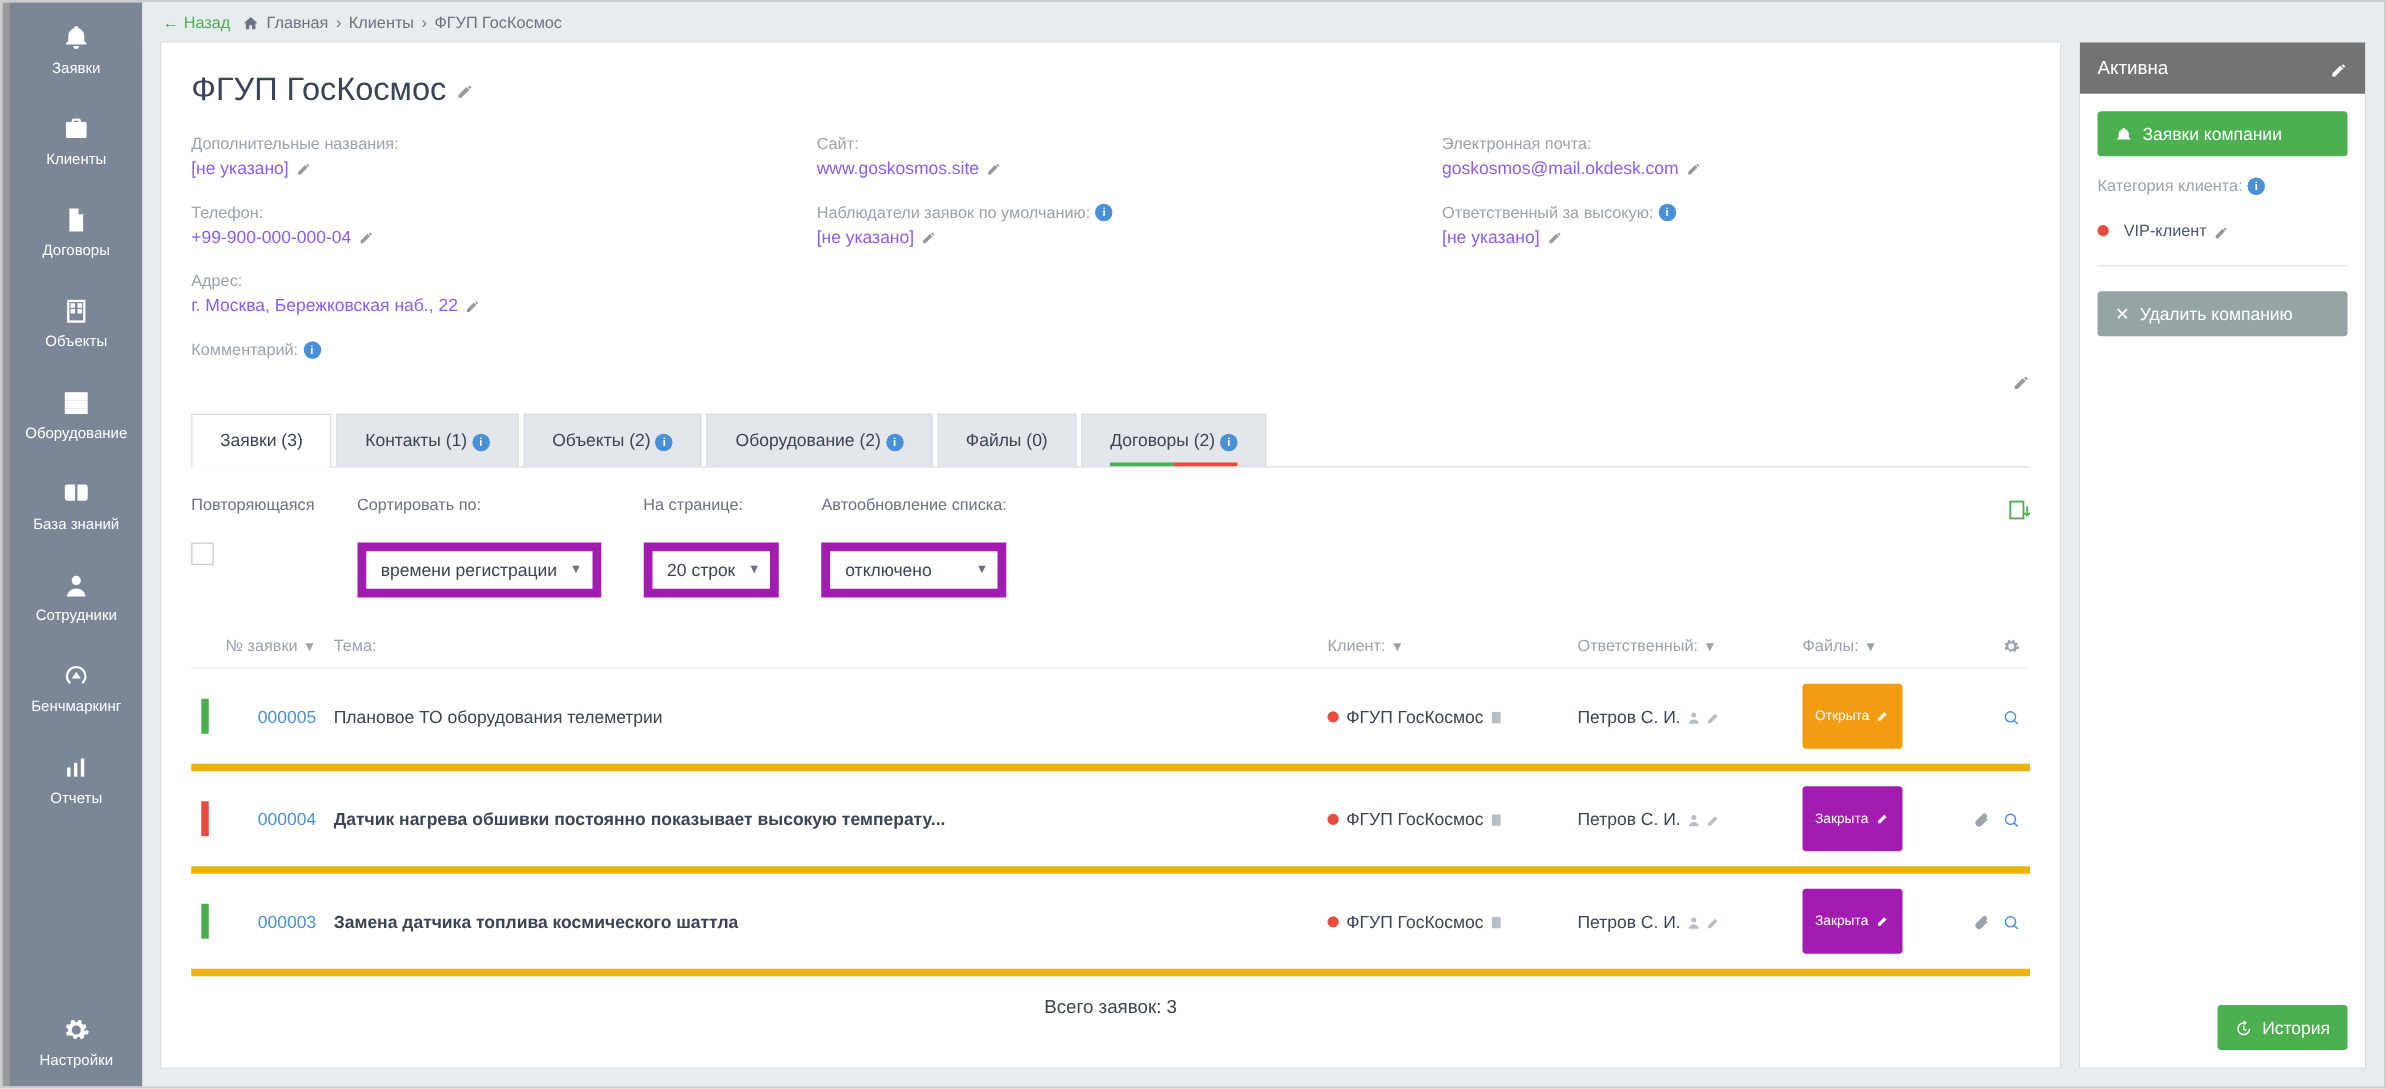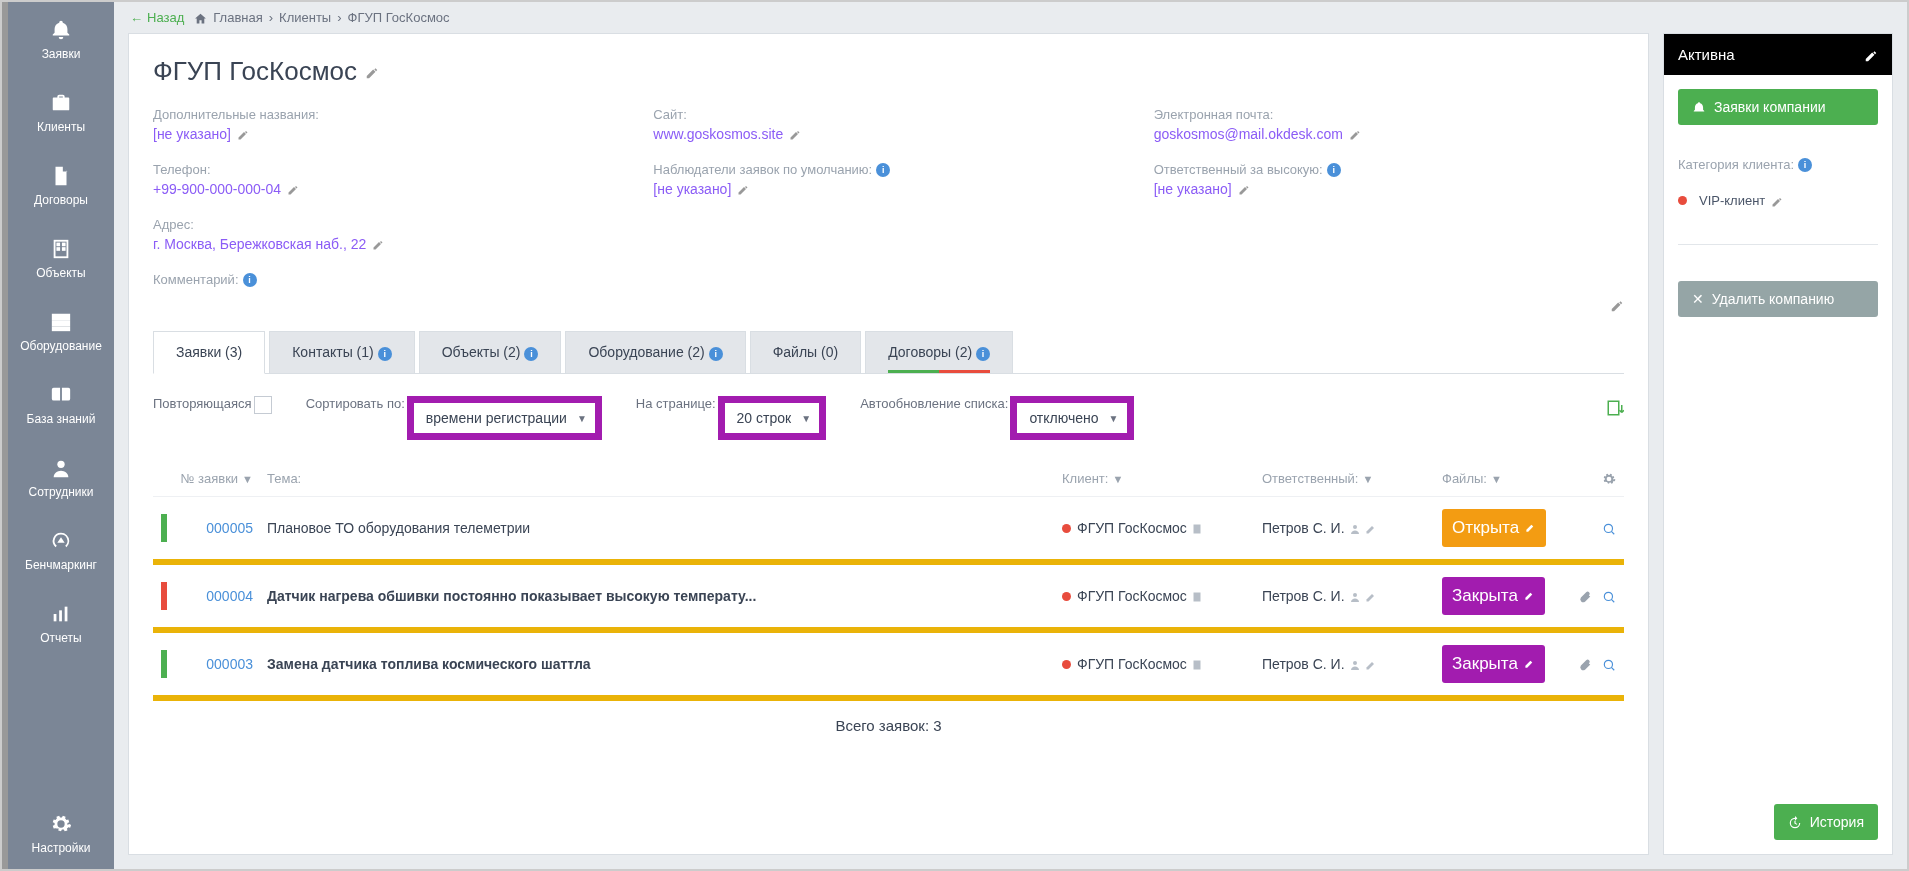--- a/index.html
+++ b/index.html
@@ -32,21 +32,21 @@
 .field-comment { margin-top: 20px; }
 .comment-edit-row { display: flex; justify-content: flex-end; margin-top: 6px; }
 .tabs { display: flex; margin-top: 18px; border-bottom: 1px solid #d9dee3; }
 .tab { padding: 12px 22px; background: #e3e6ea; color: #3a4454; font-size: 14px; cursor: pointer; margin-right: 4px; border: 1px solid #d9dee3; border-bottom: none; position: relative; }
 .tab.active { background: #fff; border-bottom: 1px solid #fff; margin-bottom: -1px; }
 .tab .info-icon { margin-left: 4px; }
 .tab-contracts-bar { position: absolute; bottom: 0; left: 22px; right: 22px; height: 3px; display: flex; }
 .tab-contracts-bar .g { flex: 1; background: #4caf50; }
 .tab-contracts-bar .r { flex: 1; background: #e84c3d; }
 .filters { display: flex; gap: 34px; margin-top: 22px; align-items: flex-start; }
-.filter { display: flex; gap: 2px; }
+.filter { display: flex; flex-direction: column; gap: 23px; }
 .filter-label { color: #6b7280; font-size: 13px; }
 .checkbox { width: 18px; height: 18px; border: 1px solid #c5cbd3; background: #fff; }
 .select { border: 7px solid #a21caf; padding: 7px 28px 7px 12px; background: #fff; color: #3a4454; font-size: 14px; position: relative; min-width: 100px; }
 .select .caret { position: absolute; right: 8px; top: 50%; transform: translateY(-50%); color: #6b7280; font-size: 10px; }
 .filters-right { margin-left: auto; display: flex; align-items: center; gap: 8px; color: #4caf50; font-size: 18px; }
 .table { margin-top: 20px; }
 .thead { display: flex; align-items: center; padding: 10px 8px; color: #9aa3ae; font-size: 13px; border-bottom: 1px solid #eef0f3; }
 .col-bar { width: 6px; }
 .col-num { width: 100px; text-align: right; padding-right: 14px; }
 .col-topic { flex: 1; padding-right: 14px; }
@@ -57,28 +57,28 @@
 .thead .filter-icon { font-size: 11px; margin-left: 4px; cursor: pointer; }
 .gear-th { color: #9aa3ae; cursor: pointer; }
 .trow { display: flex; align-items: center; padding: 12px 8px; border-bottom: 6px solid #eab308; font-size: 14px; color: #3a4454; }
 .trow .bar { width: 6px; height: 28px; }
 .bar.green { background: #4caf50; }
 .bar.red { background: #e84c3d; }
 .id-link { color: #4a90d9; }
 .dot { width: 9px; height: 9px; border-radius: 50%; display: inline-block; margin-right: 6px; }
 .dot.red { background: #e84c3d; }
 .small-icon { color: #b7bec7; font-size: 13px; margin-left: 4px; cursor: pointer; }
-.status-badge { display: inline-flex; align-items: center; gap: 6px; color: #fff; padding: 9px 10px; border-radius: 3px; font-size: 17px; }
+.status-badge { display: inline-flex; align-items: center; gap: 6px; color: #fff; padding: 20px 10px; border-radius: 3px; font-size: 11px; }
 .status-open { background: #f39c12; }
 .status-closed { background: #a21caf; }
 .row-actions { display: flex; gap: 10px; justify-content: flex-end; color: #4a90d9; }
 .topic-bold { font-weight: bold; }
 .total-row { text-align: center; padding: 16px 0; font-size: 15px; color: #3a4454; }
-.right-header { background: #000000; color: #fff; padding: 12px 14px; display: flex; align-items: center; justify-content: space-between; font-size: 15px; }
-.right-body { padding: 14px; display: flex; flex-direction: column; gap: 32px; flex: 1; }
+.right-header { background: #737373; color: #fff; padding: 12px 14px; display: flex; align-items: center; justify-content: space-between; font-size: 15px; }
+.right-body { padding: 14px; display: flex; flex-direction: column; gap: 16px; flex: 1; }
 .btn-green { background: #4caf50; color: #fff; padding: 10px 14px; border-radius: 3px; font-size: 14px; display: inline-flex; align-items: center; gap: 8px; cursor: pointer; border: none; }
 .section-label { color: #9aa3ae; font-size: 13px; display: flex; align-items: center; gap: 4px; }
 .vip-row { display: flex; align-items: center; gap: 6px; margin-top: 20px; text-align: center; }
 .divider { border: none; border-top: 1px solid #e2e6ea; margin: 4px 0; }
 .btn-gray { background: #95a5a6; color: #fff; padding: 10px 14px; border-radius: 3px; font-size: 14px; display: inline-flex; align-items: center; gap: 8px; cursor: pointer; border: none; }
 .history-btn { align-self: flex-end; margin-top: auto; }
 svg { display: inline-block; vertical-align: middle; }
 </style>
 </head>
 <body>

